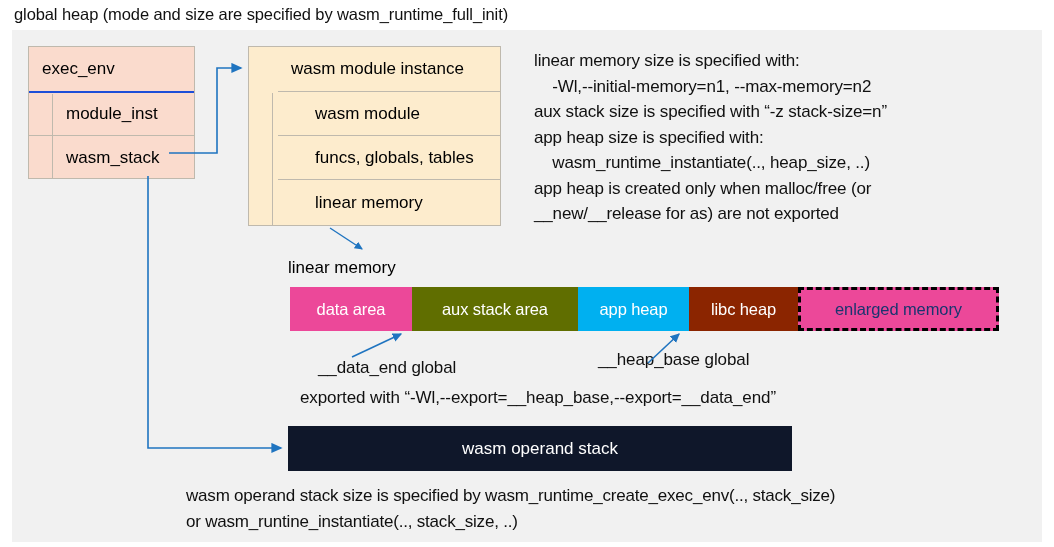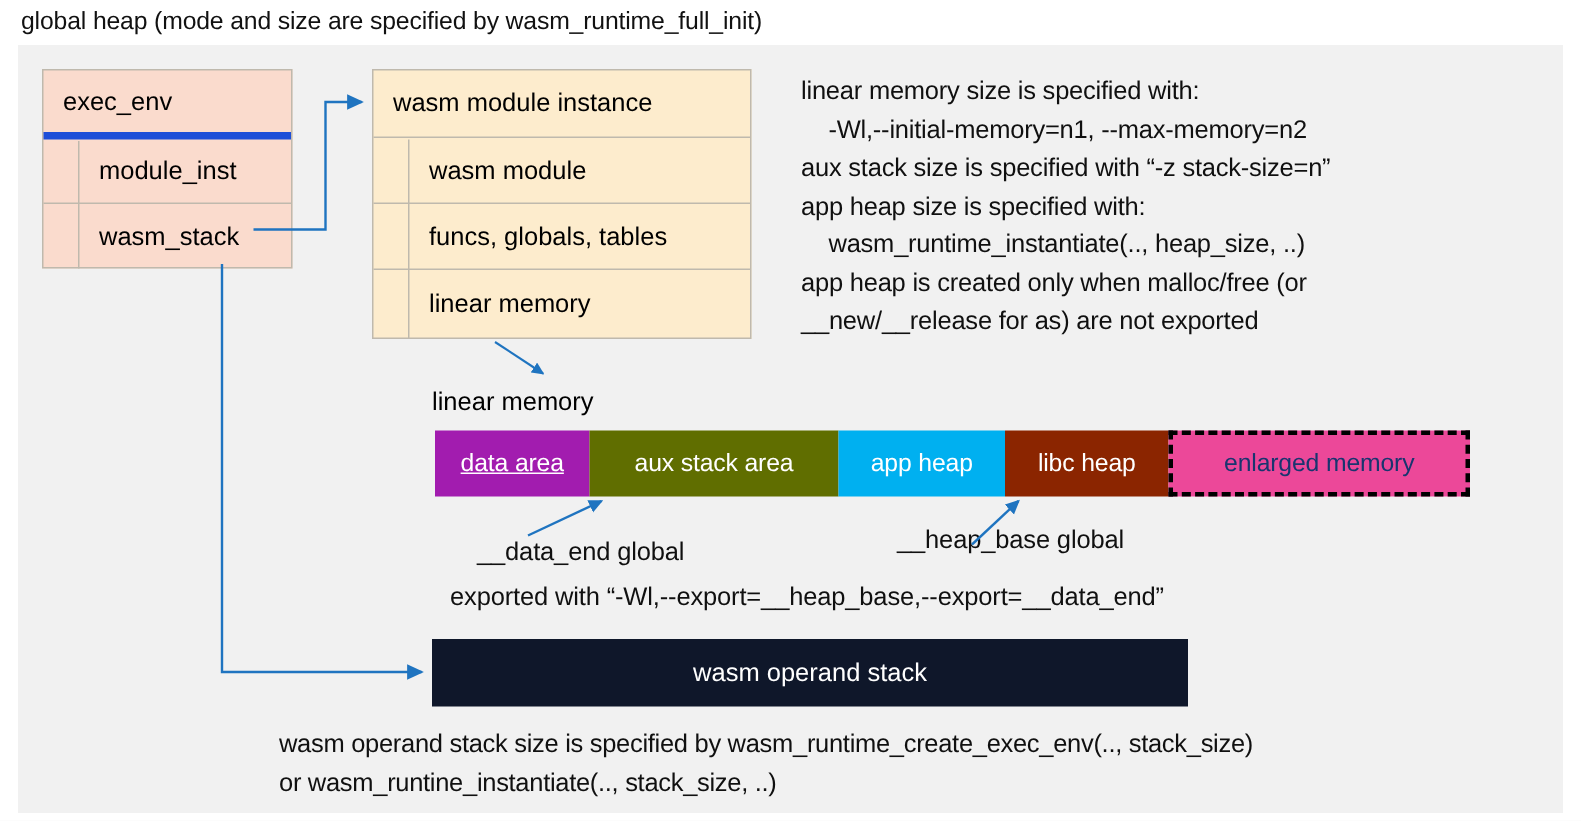--- a/index.html
+++ b/index.html
@@ -54,21 +54,21 @@
   #exec-env {
     left: 28px;
     top: 46px;
     width: 167px;
     height: 133px;
     background: #fadbcd;
   }
   #exec-env .hdr {
     height: 46px;
     padding-left: 13px;
-    border-bottom: 5px solid #1d4ed8;
+    border-bottom: 2px solid #1d4ed8;
   }
   #exec-env .sub {
     height: 43px;
     padding-left: 12px;
   }
   #exec-env .sub.first { border-bottom: 1px solid #bfb9ad; }
   #exec-env .gutter {
     position: absolute;
     left: 0;
     top: 47px;
@@ -79,20 +79,21 @@
   }
   #exec-env .indent { padding-left: 37px; }
 
   
   #module-inst {
     left: 248px;
     top: 46px;
     width: 253px;
     height: 180px;
     background: #fdeccd;
+    padding-left: 29px;
   }
   #module-inst .hdr {
     height: 45px;
     padding-left: 13px;
     border-bottom: 1px solid #bfb9ad;
   }
   #module-inst .sub {
     height: 44px;
     padding-left: 37px;
     border-bottom: 1px solid #bfb9ad;
@@ -226,21 +227,21 @@
   <div class="notes">linear memory size is specified with:
     -Wl,--initial-memory=n1, --max-memory=n2
 aux stack size is specified with “-z stack-size=n”
 app heap size is specified with:
     wasm_runtime_instantiate(.., heap_size, ..)
 app heap is created only when malloc/free (or
 __new/__release for as) are not exported</div>
 
   <div class="lm-label">linear memory</div>
   <div id="mem-bar">
-      <div class="seg" style="width: 103px; background: #a21caf; text-decoration: underline;">data area</div>
+      <div class="seg" style="width: 122px; background: #ec4899;">data area</div>
       <div class="seg" style="width: 166px; background: rgb(96, 110, 0);">aux stack area</div>
       <div class="seg" style="width: 111px; background: rgb(0, 176, 240);">app heap</div>
       <div class="seg" style="width: 109px; background: rgb(139, 37, 0);">libc heap</div>
       <div class="seg enlarged" style="width: 201px;">enlarged memory</div>
     </div>
 
   <div class="anno" id="anno-data-end">__data_end global</div>
   <div class="anno" id="anno-heap-base">__heap_base global</div>
   <div class="anno" id="anno-exported">exported with “-Wl,--export=__heap_base,--export=__data_end”</div>
 

